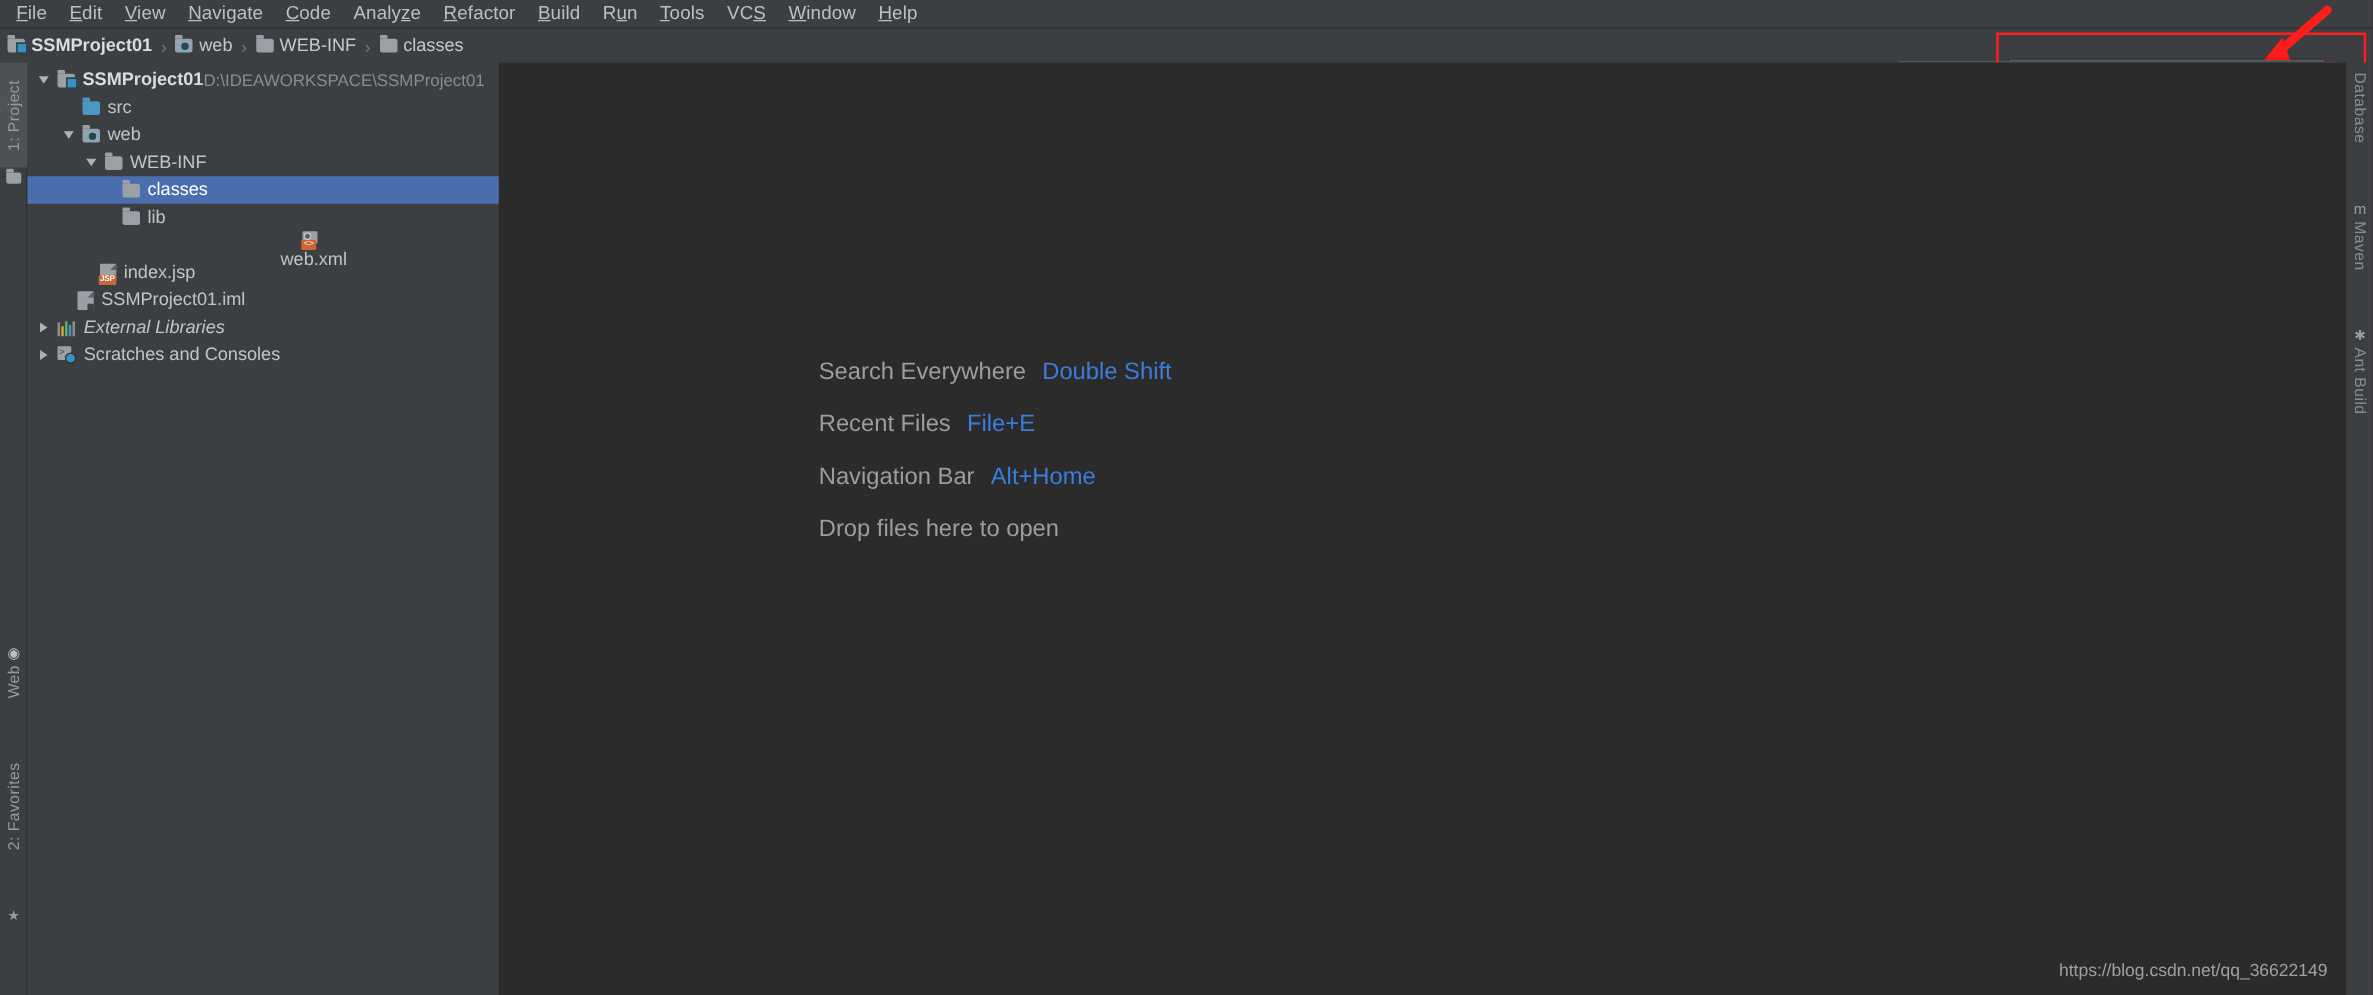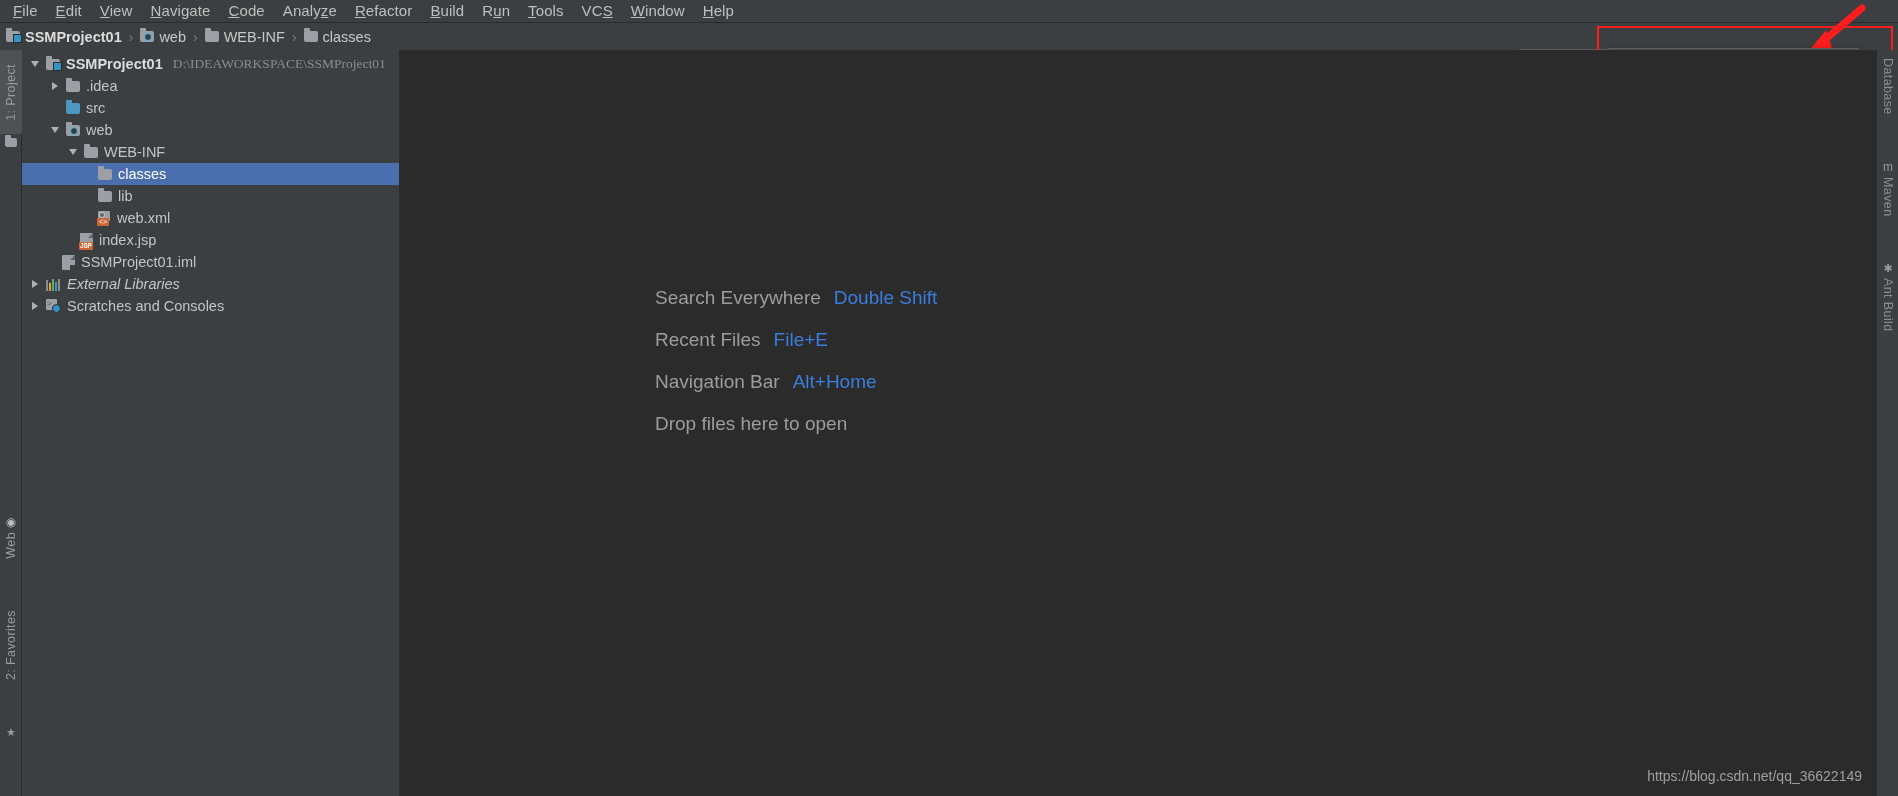--- a/index.html
+++ b/index.html
@@ -173,21 +173,21 @@
   .trow {
     height: 22px; display: flex; align-items: center;
     font-size: 14.5px; color: #c4c4c4; white-space: nowrap;
   }
   .trow.sel { background: #4b6eaf; color: #ffffff; }
   .trow .tw { width: 14px; display: flex; align-items: center; justify-content: center; flex: 0 0 auto; }
   .tri-r { width:0;height:0;border-left:6px solid #b0b0b0;border-top:4.5px solid transparent;border-bottom:4.5px solid transparent; }
   .tri-d { width:0;height:0;border-top:6px solid #b0b0b0;border-left:4.5px solid transparent;border-right:4.5px solid transparent; }
   .tlabel { margin-left: 6px; }
   .tlabel.bold { font-weight: bold; color: #dcdcdc; }
-  .tpath { margin-left: 10px; color: #8c8c8c; font-size: 13.5px; font-family: Liberation Serif, serif; }
+  .tpath { color: #8c8c8c; font-size: 13.5px; }
 
   
   .ic-file {
     width: 13px; height: 15px; position: relative; flex: 0 0 auto;
     background: #9aa0a6; border-radius: 1px;
   }
   .ic-file::after {
     content:""; position:absolute; right:0; top:0;
     width:0;height:0;border-left:5px solid transparent;border-bottom:5px solid #5d6164;
   }
@@ -377,27 +377,20 @@
 
       <div class="trow" style="padding-left:6px;">
         <span class="tw">
             <span class="tri-d"></span>
           </span>
         <span class="folder module" style="margin-left:4px;"></span>
         <span class="tlabel bold">SSMProject01</span>
         <span class="tpath">D:\IDEAWORKSPACE\SSMProject01</span>
       </div>
 
-      <div class="trow" style="padding-left:26px;">
-        <span class="tw">
-            <span class="tri-r"></span>
-          </span>
-        <span class="folder" style="margin-left:4px;"></span>
-        <span class="tlabel">.idea</span>
-      </div>
 
       <div class="trow" style="padding-left:26px;">
         <span class="tw"></span>
         <span class="folder blue" style="margin-left:4px;"></span>
         <span class="tlabel">src</span>
       </div>
 
       <div class="trow" style="padding-left:26px;">
         <span class="tw">
             <span class="tri-d"></span>
@@ -417,21 +410,21 @@
       <div class="trow sel" style="padding-left:76px;">
         <span class="folder"></span>
         <span class="tlabel">classes</span>
       </div>
 
       <div class="trow" style="padding-left:76px;">
         <span class="folder"></span>
         <span class="tlabel">lib</span>
       </div>
 
-      <div class="trow" style="padding-left:75px;">
+      <div class="trow" style="padding-left:75px;flex-direction:column;">
         <span class="ic-xmlfile">
           <span class="pg"></span>
             <span class="dot"></span>
             <span class="bd">&lt;&gt;</span>
         </span>
         <span class="tlabel">web.xml</span>
       </div>
 
       <div class="trow" style="padding-left:58px;">
         <span class="ic-file">

